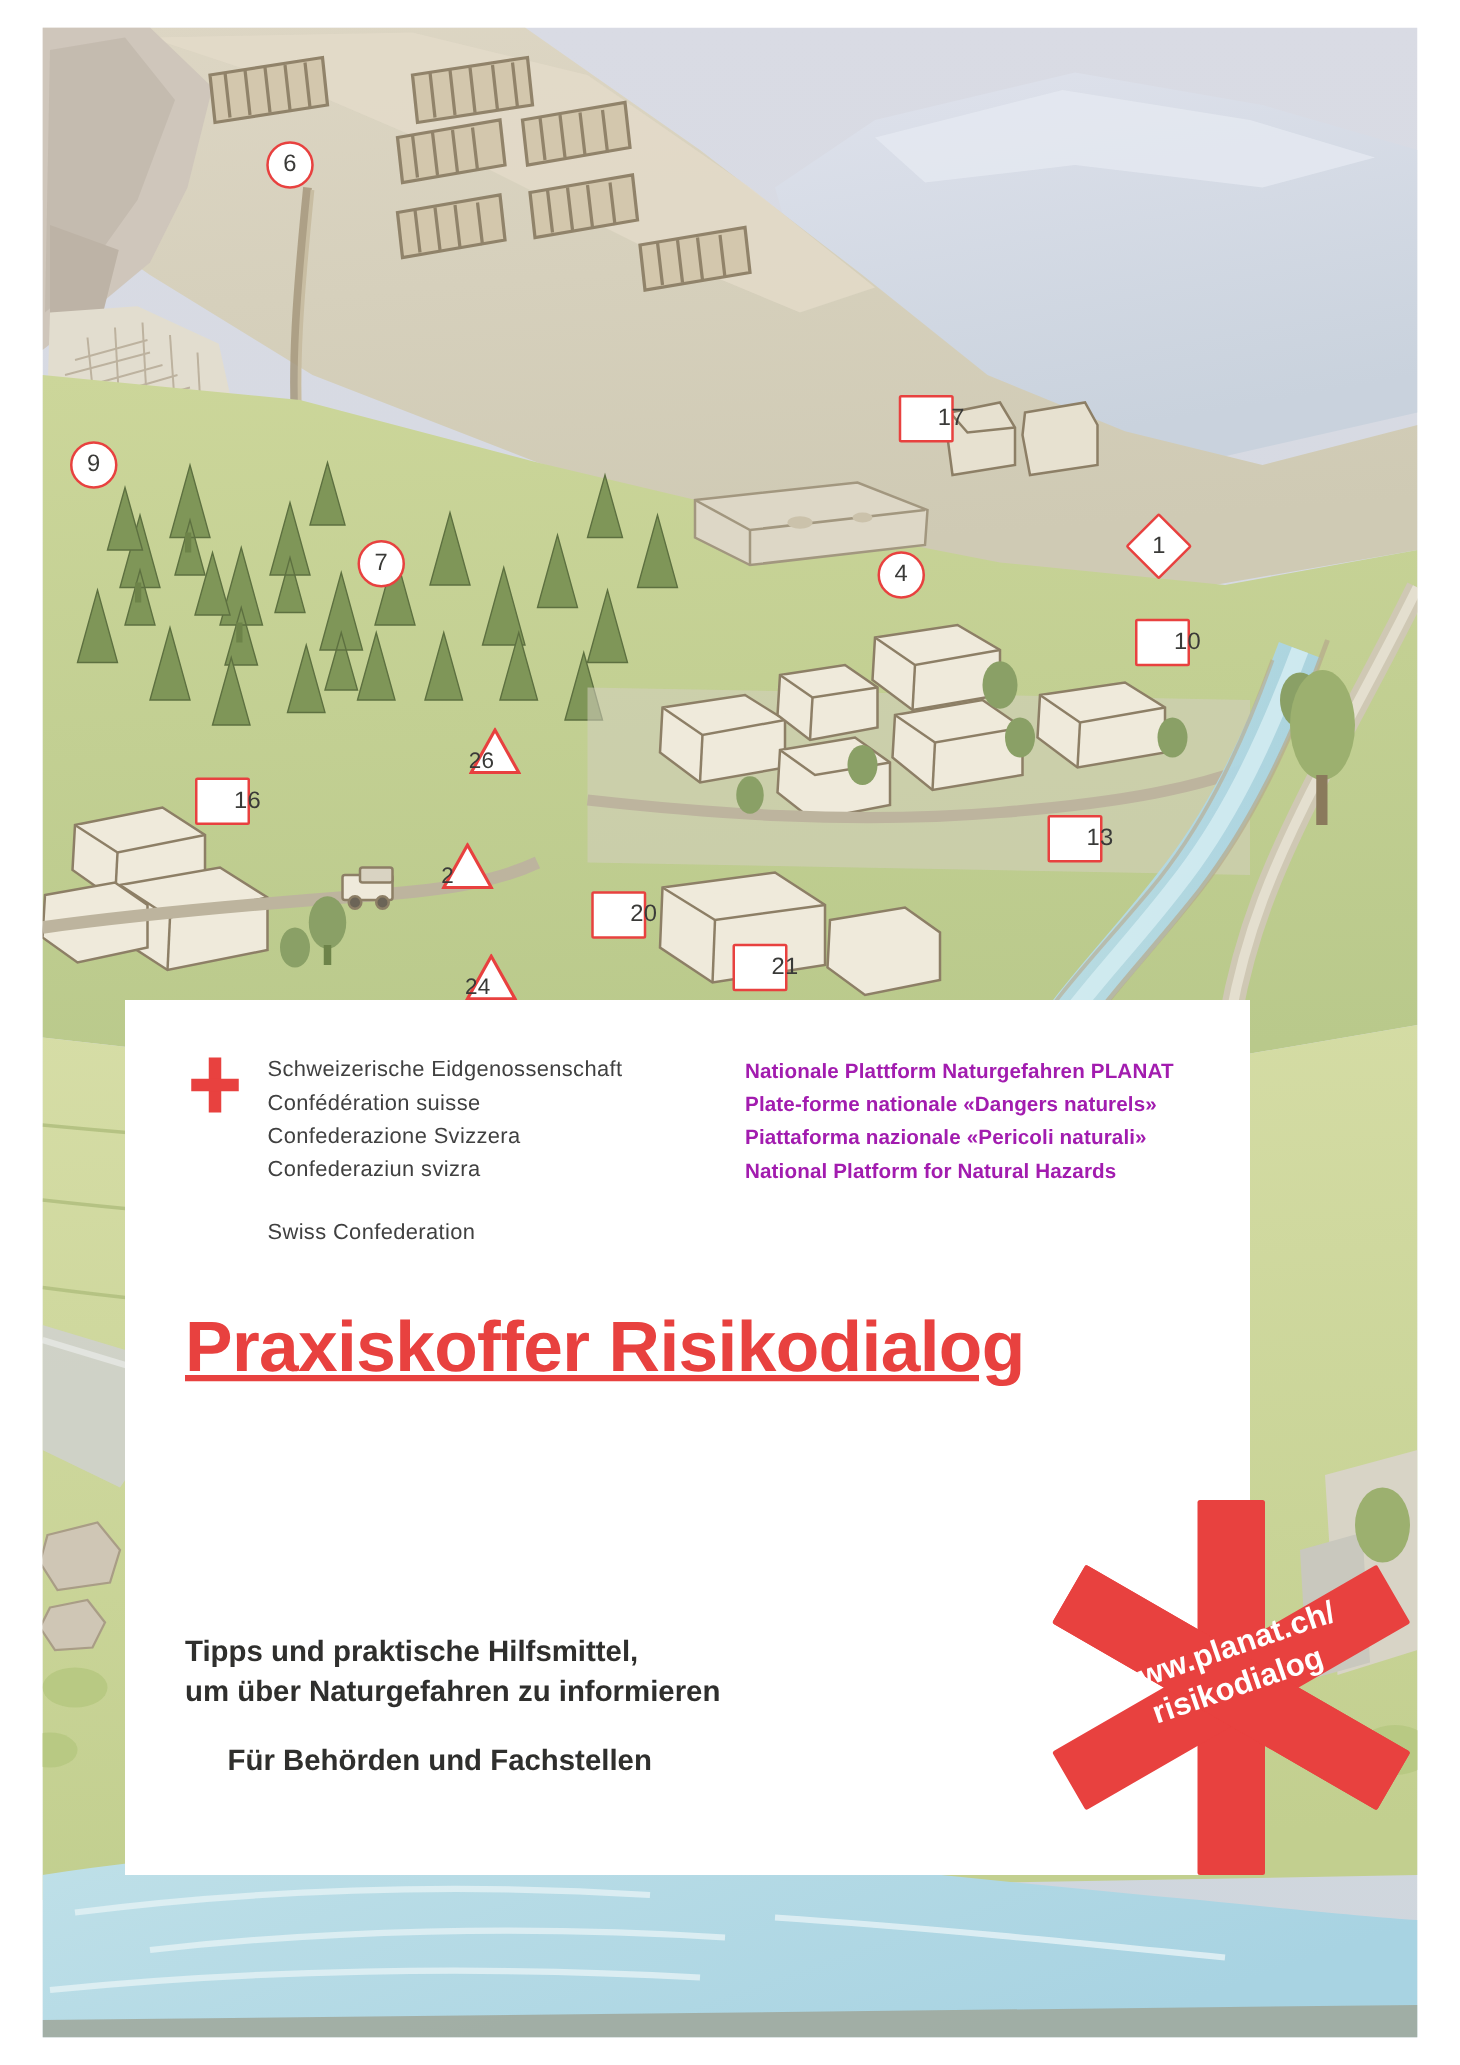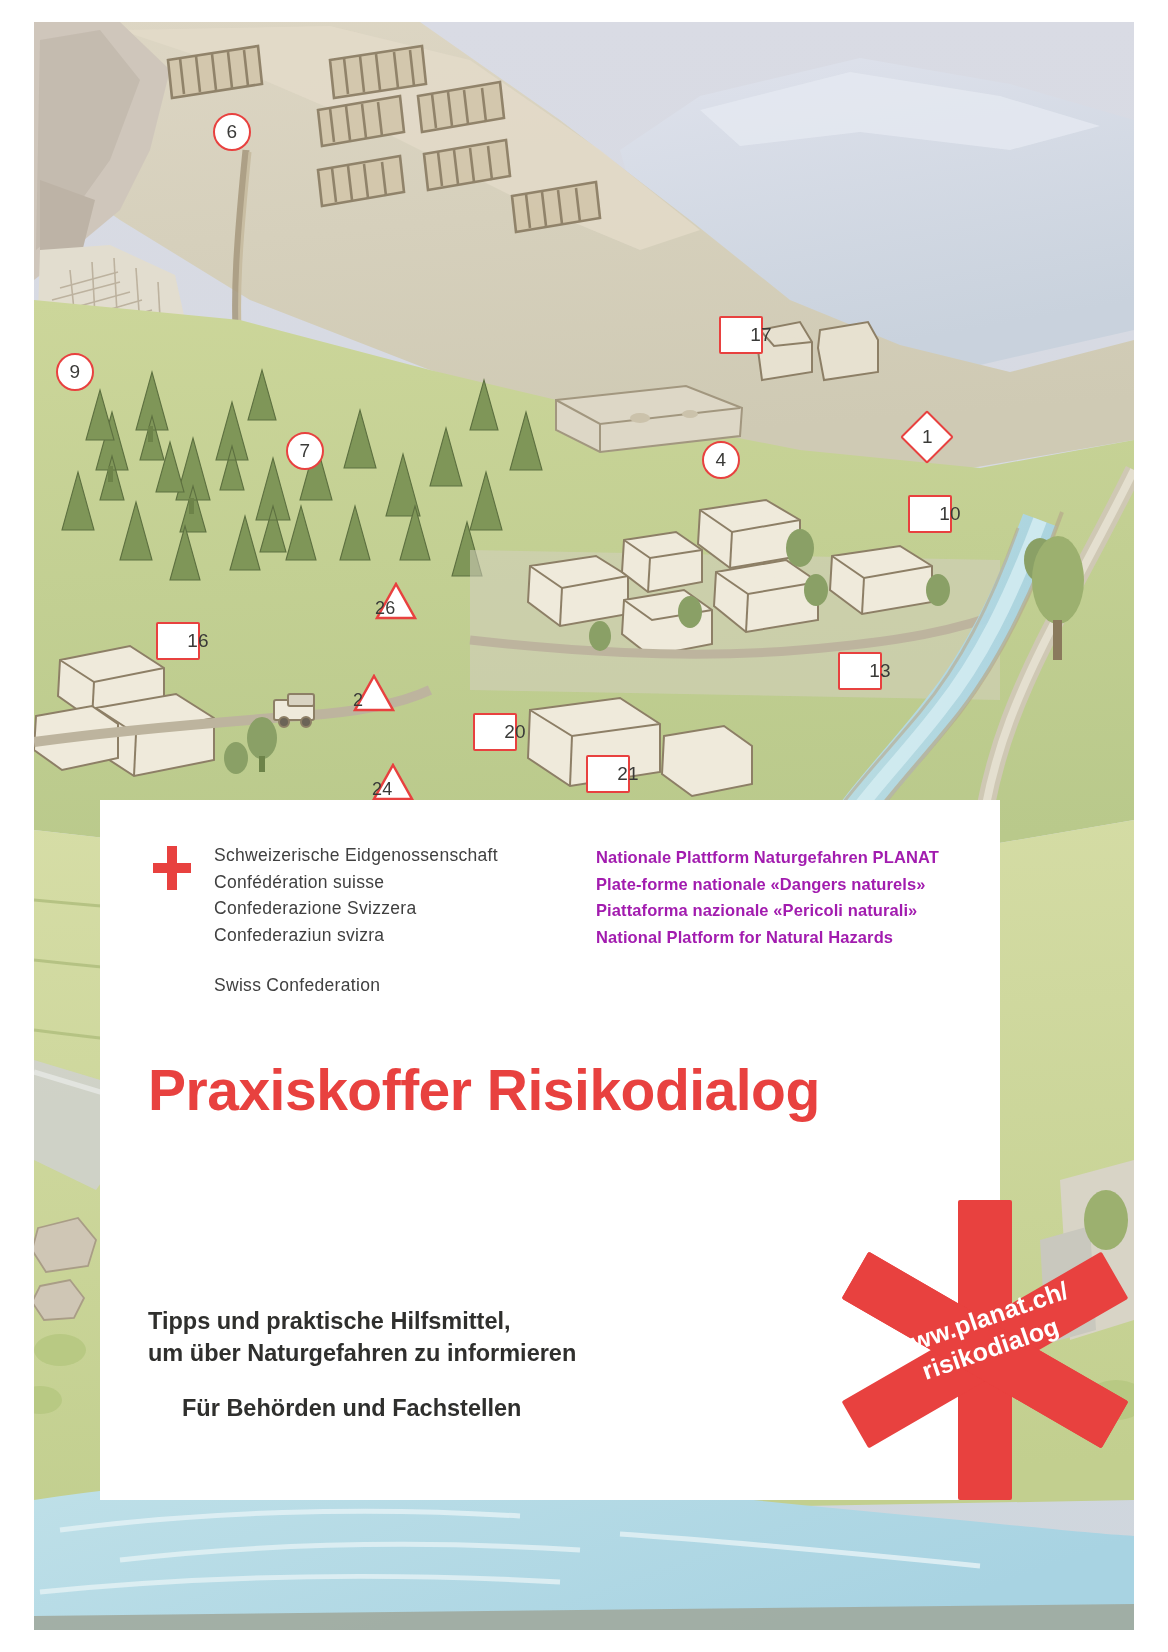--- a/index.html
+++ b/index.html
@@ -126,26 +126,27 @@
     font-size: 16.5px;
     line-height: 1.62;
     font-weight: bold;
     color: #a21caf;
     letter-spacing: 0.1px;
   }
 
   .main-title {
     position: absolute;
     left: 48px;
-    top: 260px;
+    top: 248px;
     font-size: 57px;
     line-height: 1.08;
     font-weight: bold;
     color: #e8413f;
     letter-spacing: -0.5px;
+    text-decoration: underline;
   }
 
   .subtitle {
     position: absolute;
     left: 48px;
     top: 505px;
     font-size: 23.5px;
     line-height: 1.38;
     font-weight: bold;
     color: #2f2f2d;

